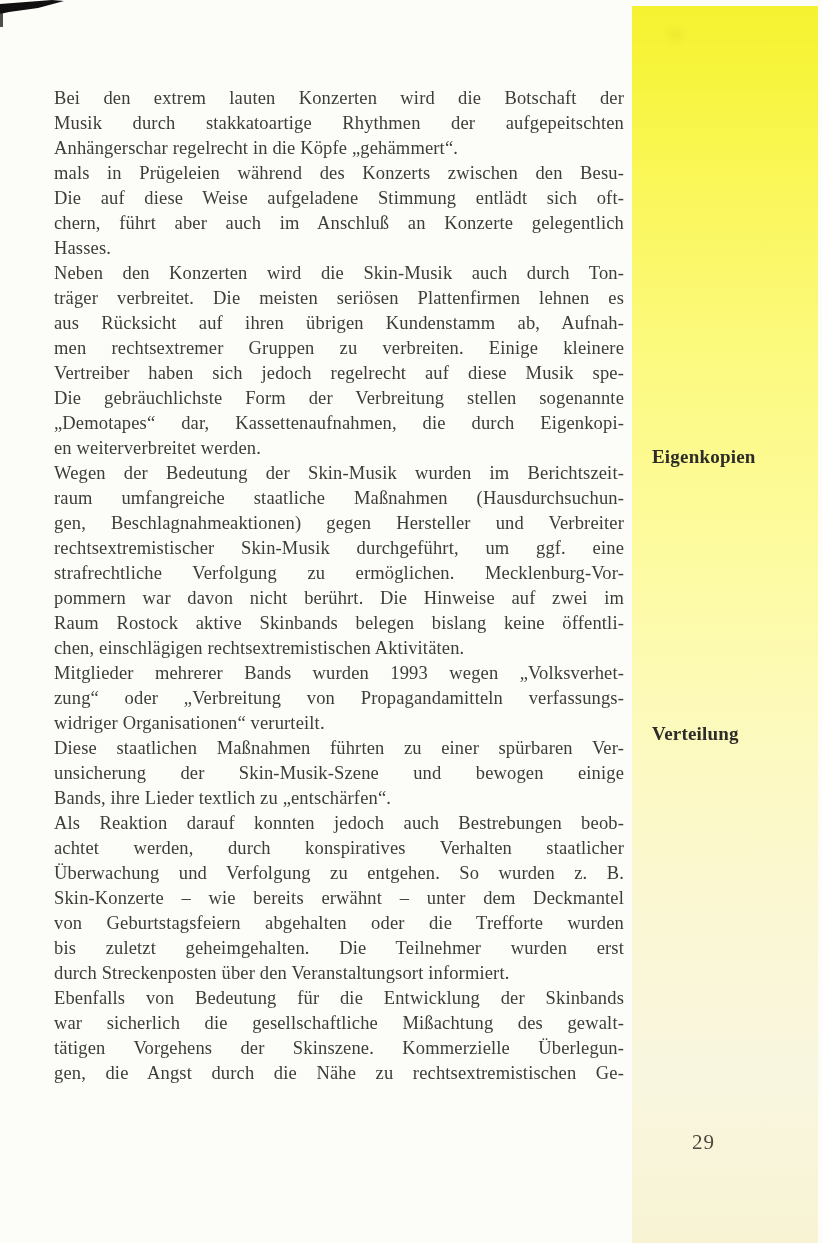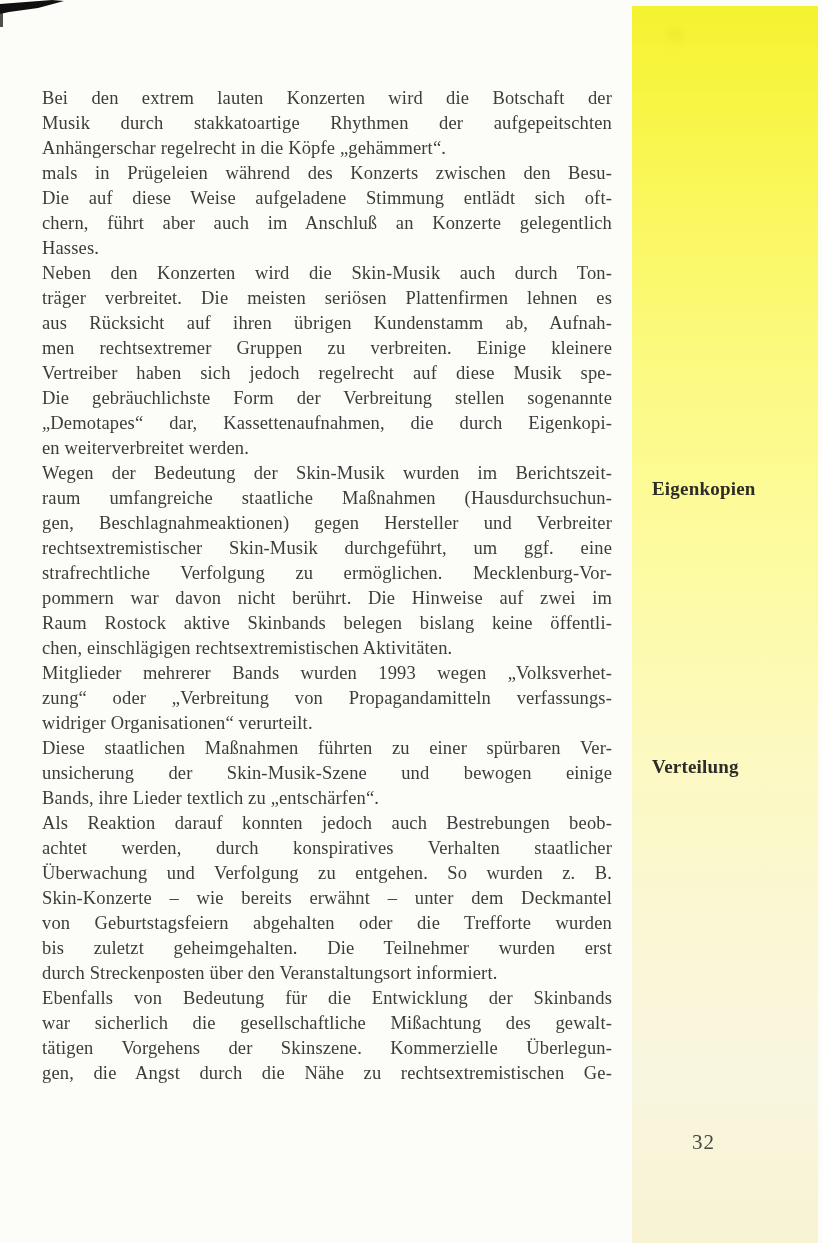--- a/index.html
+++ b/index.html
@@ -23,40 +23,40 @@
   .sidebar {
     position: absolute;
     left: 632px; top: 6px;
     width: 186px; height: 1237px;
     background: linear-gradient(to bottom,
       #f5f231 0%, #f7f43c 5%, #faf75e 16%, #fcfa83 30%,
       #fdfba1 45%, #fcf9c0 60%, #faf7d3 73%, #f9f6e0 86%, #f7f3d3 100%);
   }
   .body-text {
     position: absolute;
-    left: 42px; top: 86px;
+    left: 54px; top: 86px;
     width: 570px;
     font-size: 18.5px;
     line-height: 25px;
     letter-spacing: 0.15px;
     color: #3e3c3a;
   }
   .paragraph { margin: 0; }
   .line { text-align: justify; text-align-last: justify; }
   .line.last { text-align-last: left; }
   .margin-note {
     position: absolute;
     left: 652px;
     font-size: 19px;
     font-weight: bold;
     color: #2e2c28;
     letter-spacing: 0.2px;
   }
-  .note-eigenkopien { top: 478px; }
-  .note-verteilung  { top: 756px; }
+  .note-eigenkopien { top: 446px; }
+  .note-verteilung  { top: 723px; }
   .page-number {
     position: absolute;
     left: 692px; top: 1130px;
     font-size: 21px;
     color: #4a473f;
     letter-spacing: 1px;
   }
 </style>
 </head>
 <body>
@@ -127,15 +127,15 @@
         <div class="line">war sicherlich die gesellschaftliche Mißachtung des gewalt-</div>
         <div class="line">tätigen Vorgehens der Skinszene. Kommerzielle Überlegun-</div>
         <div class="line">gen, die Angst durch die Nähe zu rechtsextremistischen Ge-</div>
       </div>
     </div>
 
   <div class="margin-note note-eigenkopien">Eigenkopien</div>
 
   <div class="margin-note note-verteilung">Verteilung</div>
 
-  <div class="page-number">32</div>
+  <div class="page-number">29</div>
 
 </div>
 
 </body></html>

